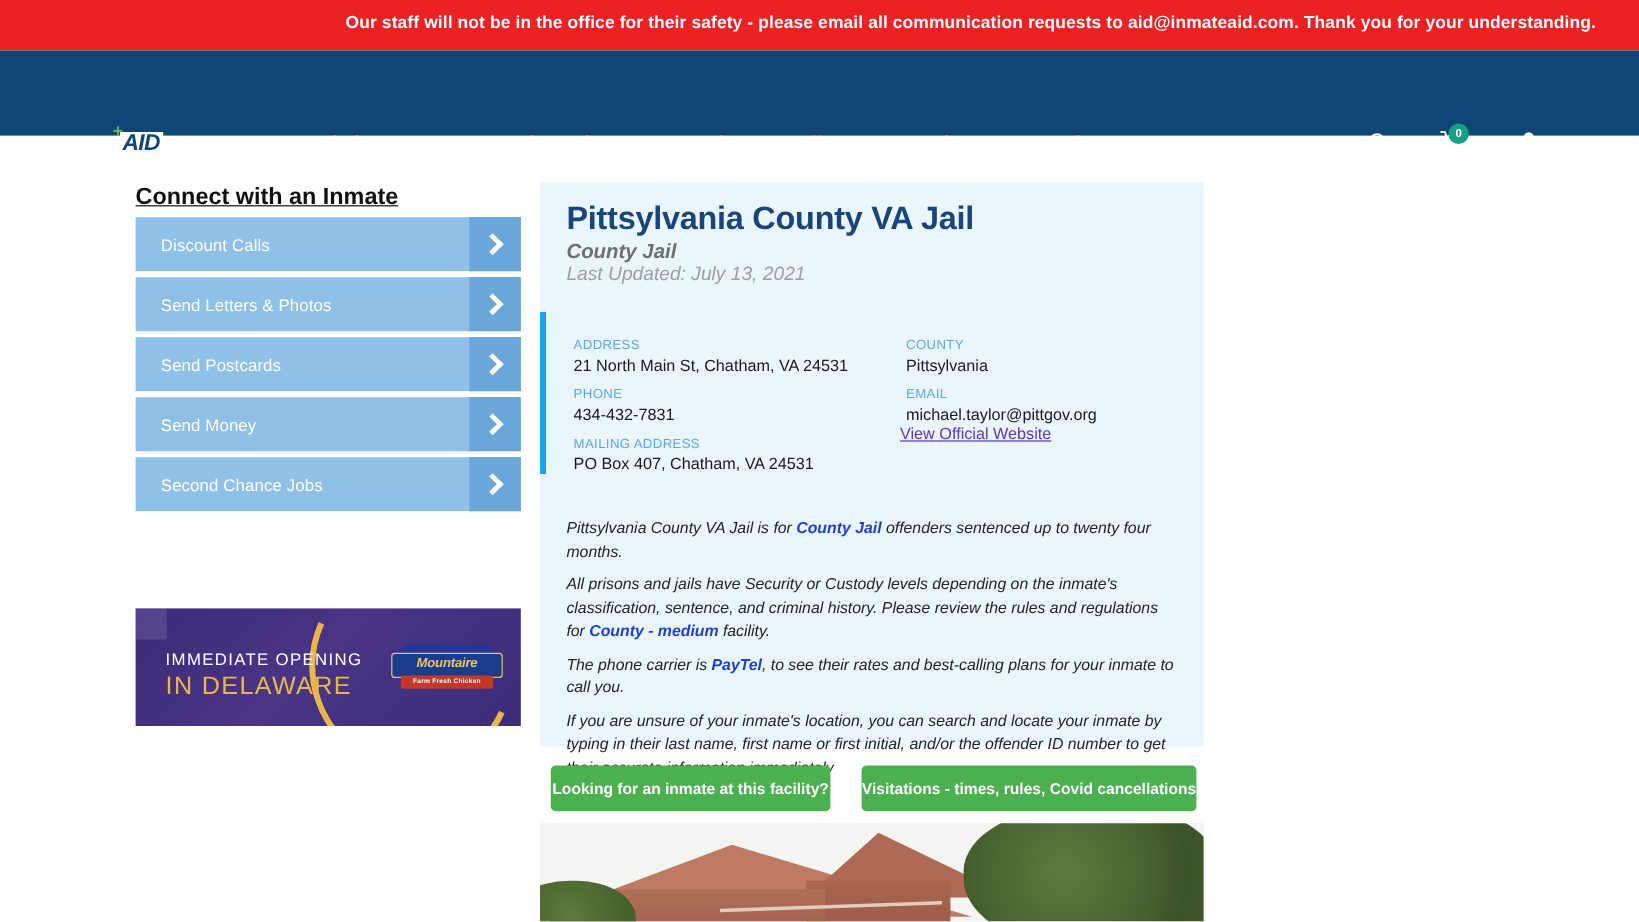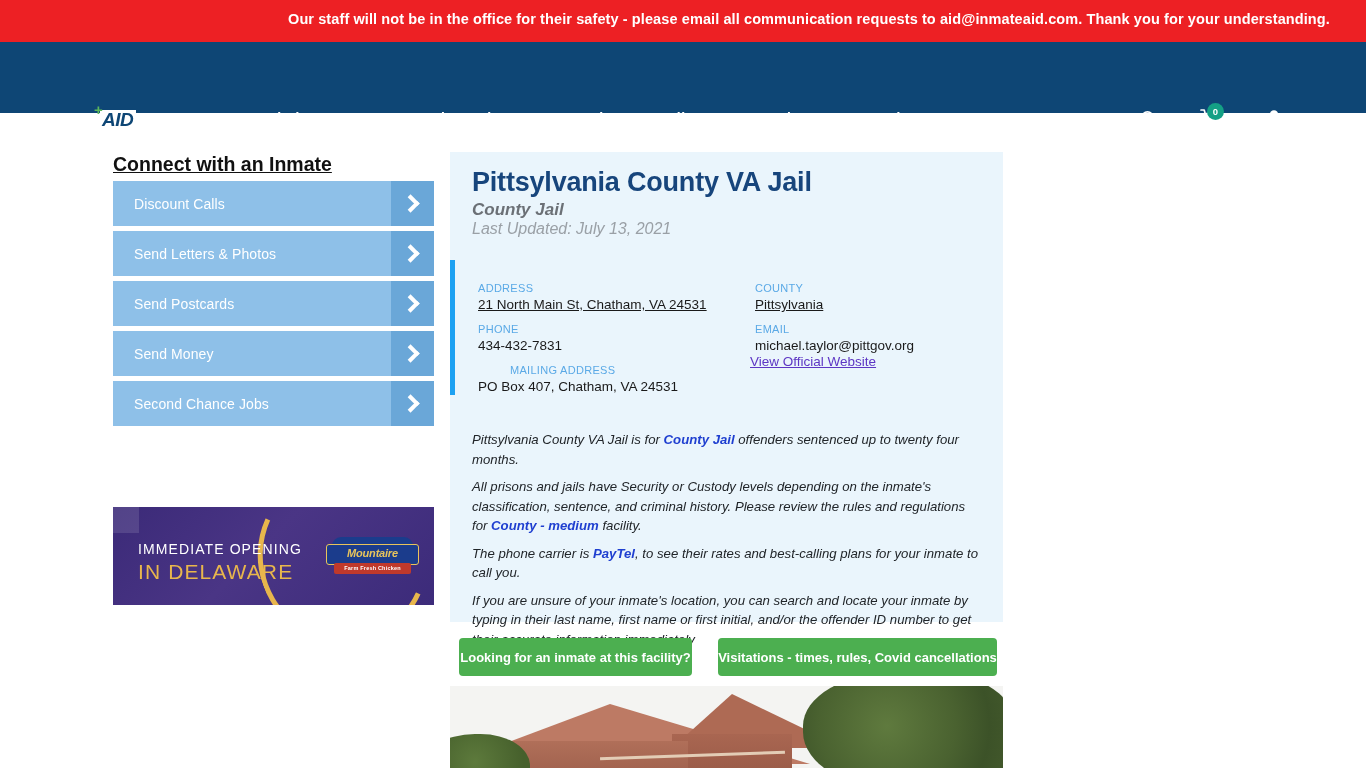--- a/index.html
+++ b/index.html
@@ -273,23 +273,23 @@
     white-space: nowrap;
   }
   .info-value {
     position: absolute;
     color: #1a1a1a;
     font-size: 13.5px;
     white-space: nowrap;
   }
   .col-l { left: 23px; }
   .col-r { left: 300px; }
-  .r1-l { top: 22px; }  .r1-v { top: 37px; text-decoration: underline; }
+  .r1-l { top: 22px; }  .r1-v { top: 37px; }
   .r2-l { top: 63px; }  .r2-v { top: 78px; }
-  .r3-l { top: 104px; margin-left: 32px; } .r3-v { top: 119px; }
+  .r3-l { top: 104px; } .r3-v { top: 119px; }
   .official-link {
     position: absolute; left: 300px; top: 202px;
     color: #5d36c4;
     font-size: 13.5px;
     text-decoration: underline;
     cursor: pointer;
     white-space: nowrap;
   }
 
   .desc { position: absolute; left: 22px; top: 278px; width: 512px; }

